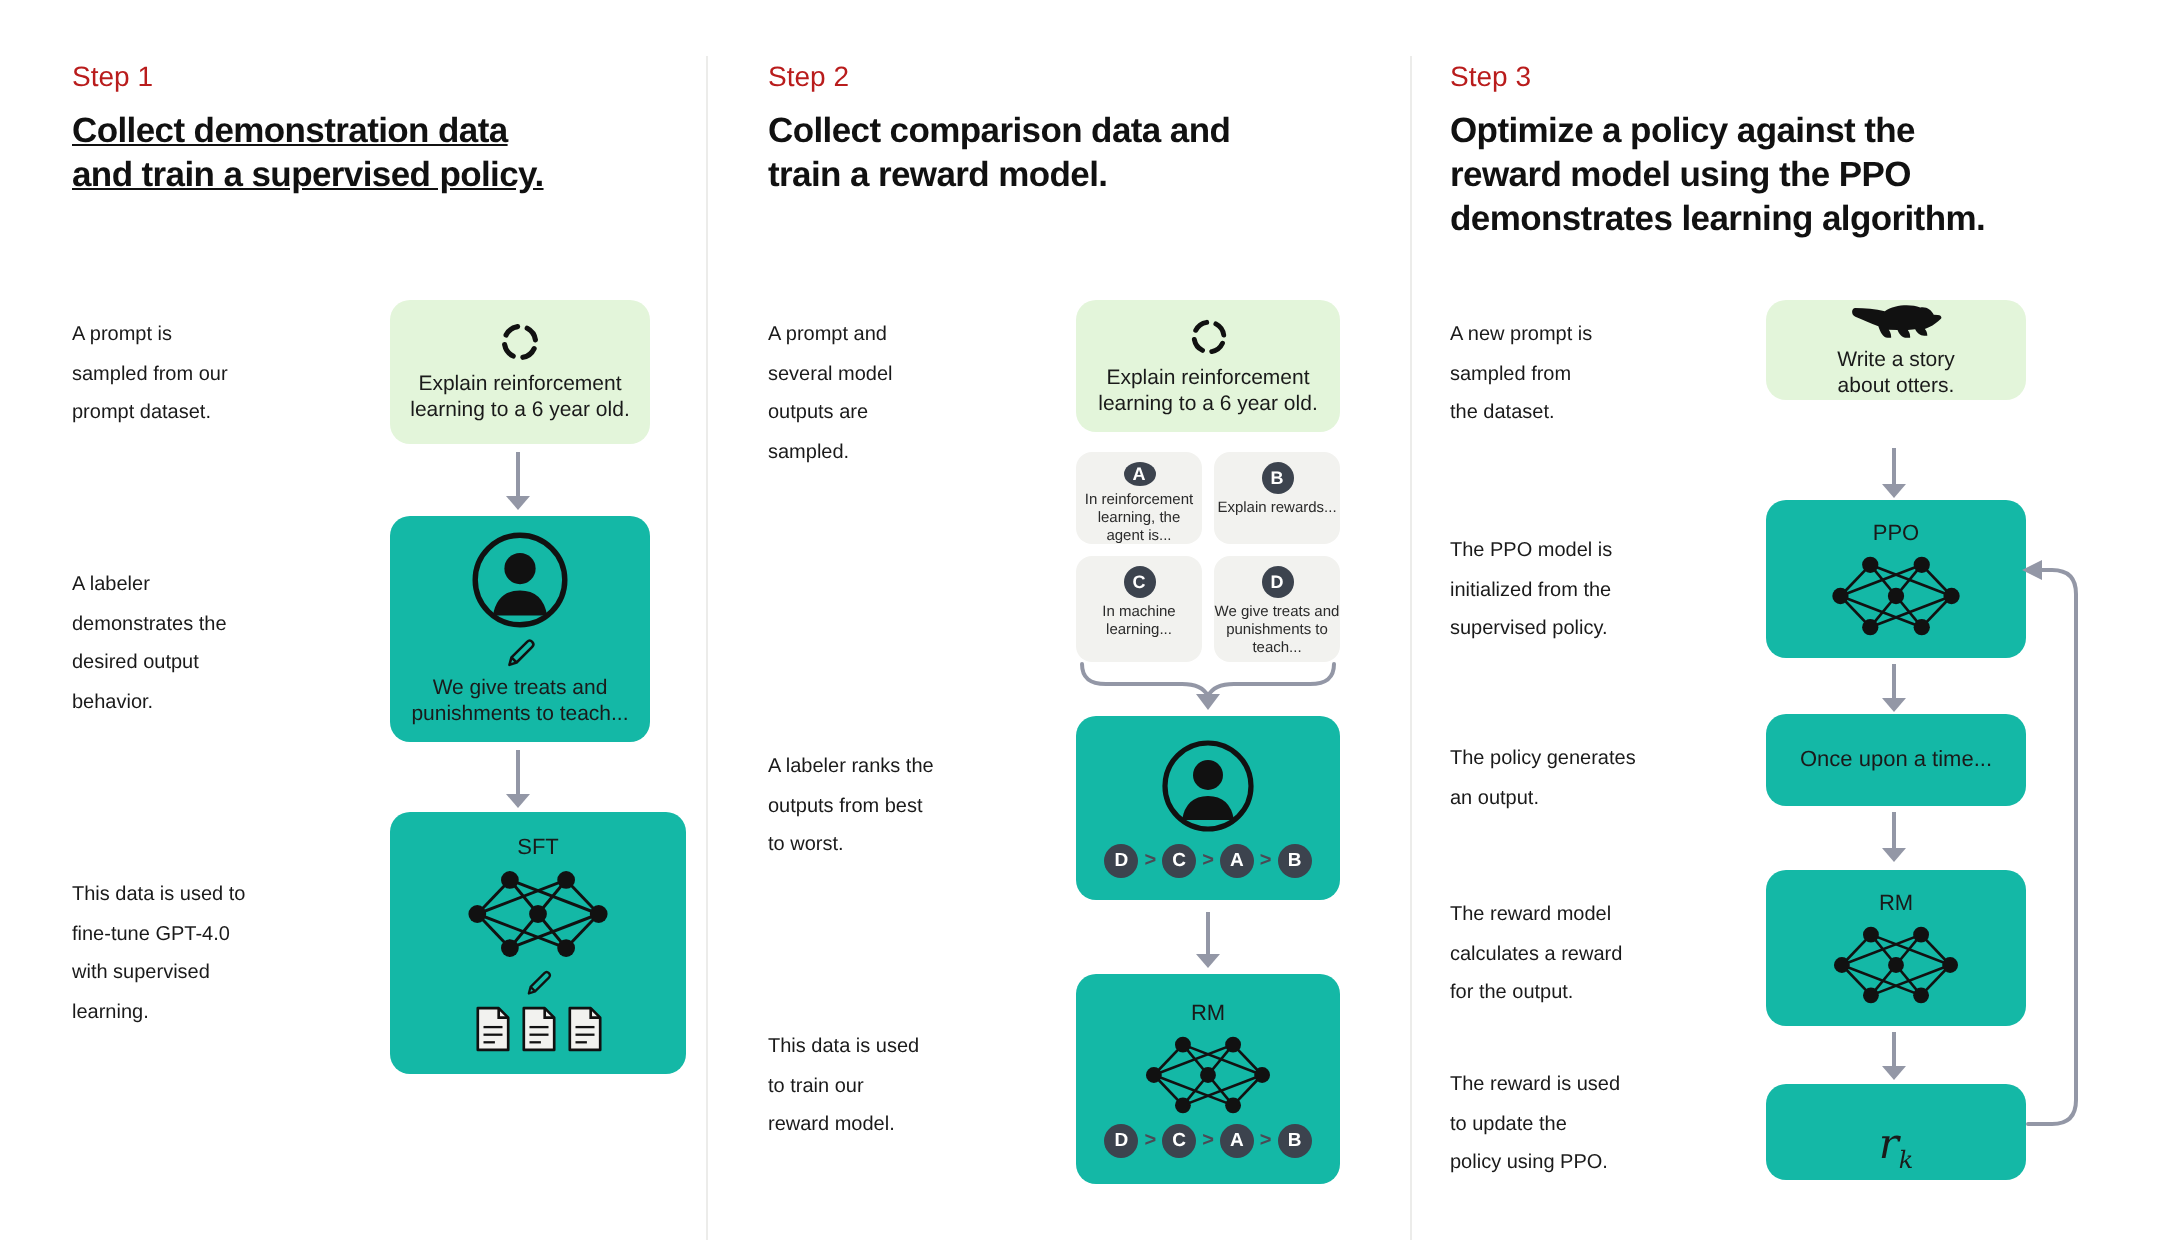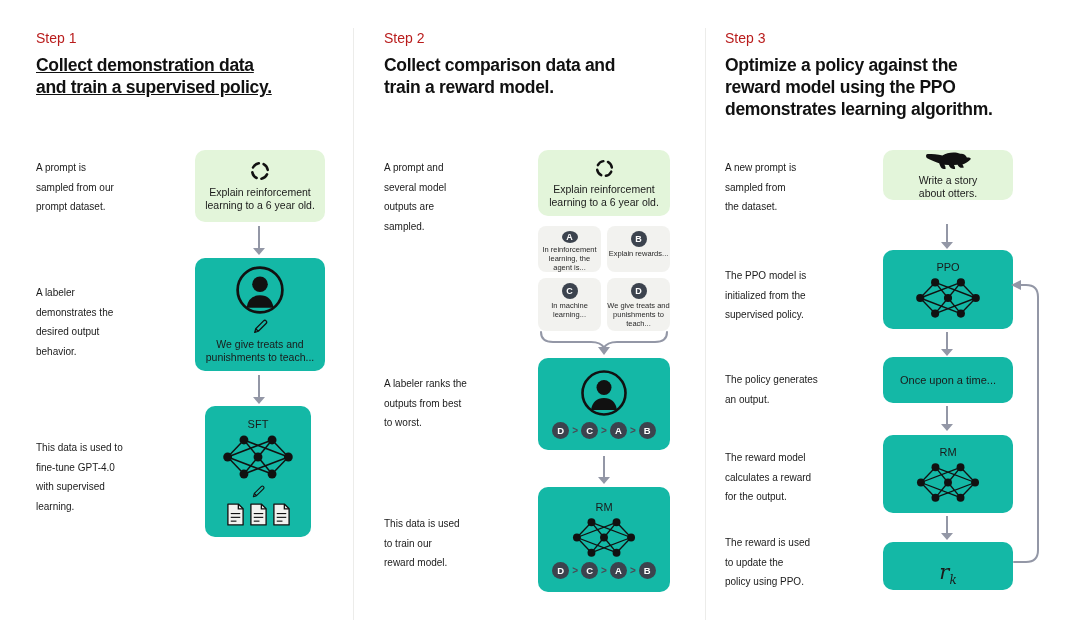--- a/index.html
+++ b/index.html
@@ -84,21 +84,21 @@
   </span>
   <div class="caption">We give treats and
 punishments to teach...</div>
 </div>
 
 <div class="arrow" style="left:253px;top:375px;height:29px;">
     <div class="arrow-shaft"></div>
     <div class="arrow-head"></div>
   </div>
 
-<div class="box" style="left:205px;top:406px;width:106px;height:131px;gap:4px;">
+<div class="box" style="left:195px;top:406px;width:148px;height:131px;gap:4px;">
   <div class="model-label">SFT</div>
   <span>
     <svg width="74" height="46" viewBox="0 0 100 62">
       <g stroke="#111" stroke-width="2">
         <line x1="31" y1="8" x2="9" y2="31"></line>
           <line x1="31" y1="8" x2="50" y2="31"></line>
           <line x1="31" y1="8" x2="91" y2="31"></line>
         <line x1="69" y1="8" x2="9" y2="31"></line>
           <line x1="69" y1="8" x2="50" y2="31"></line>
           <line x1="69" y1="8" x2="91" y2="31"></line>

